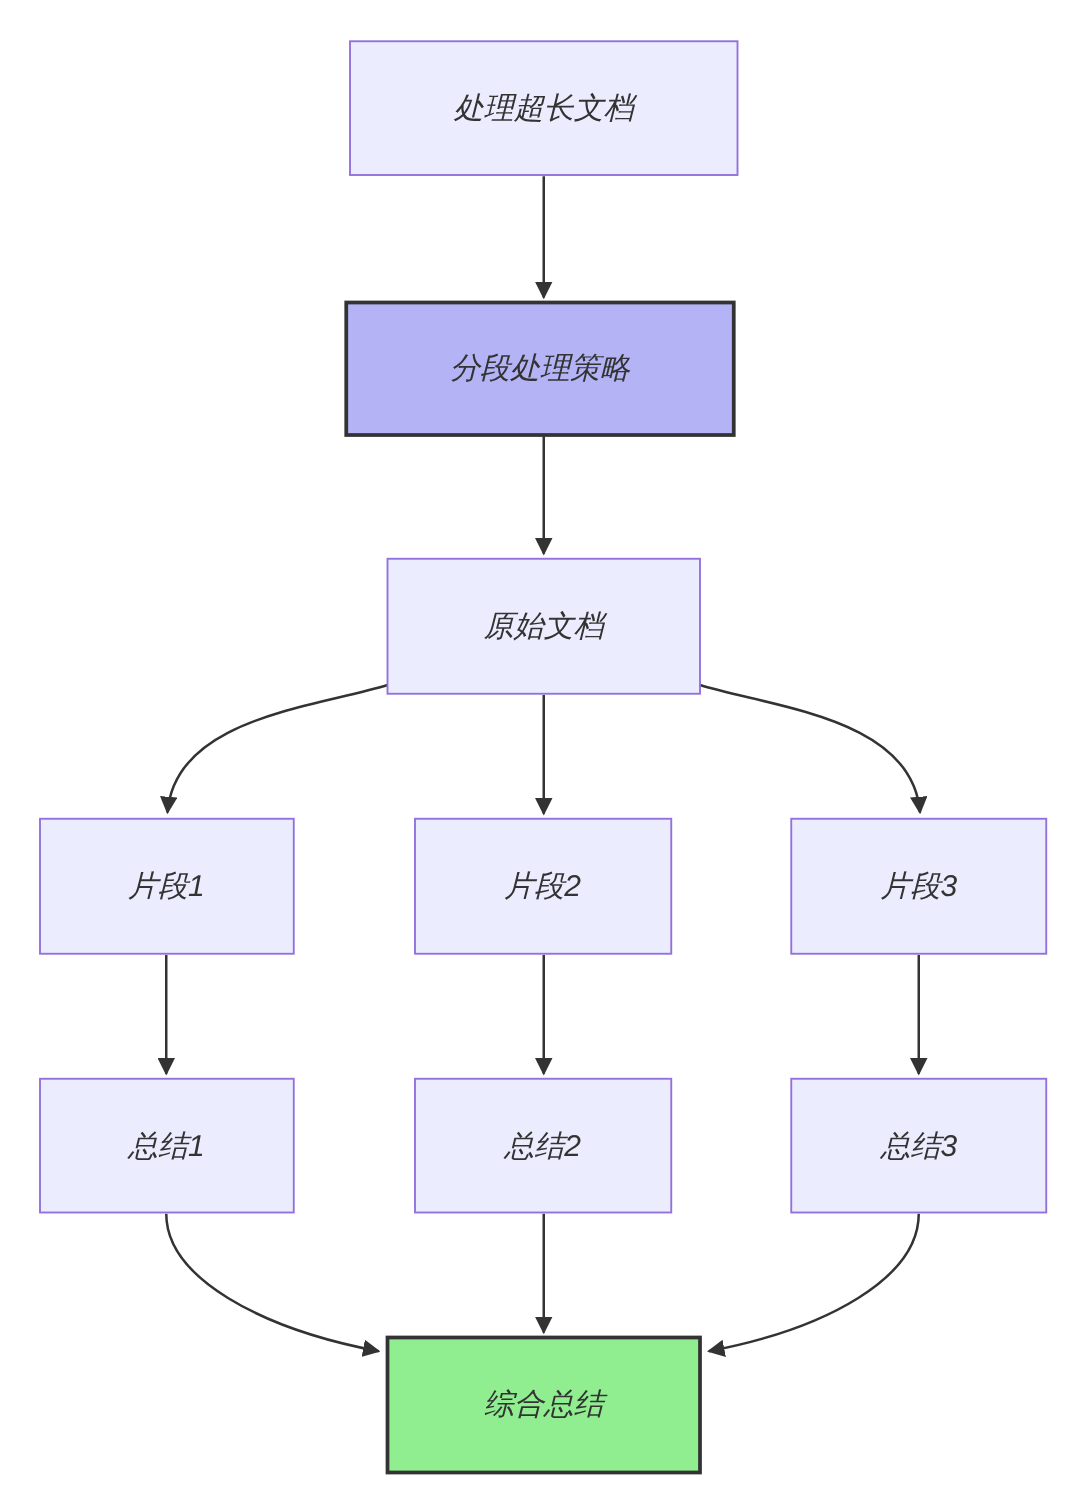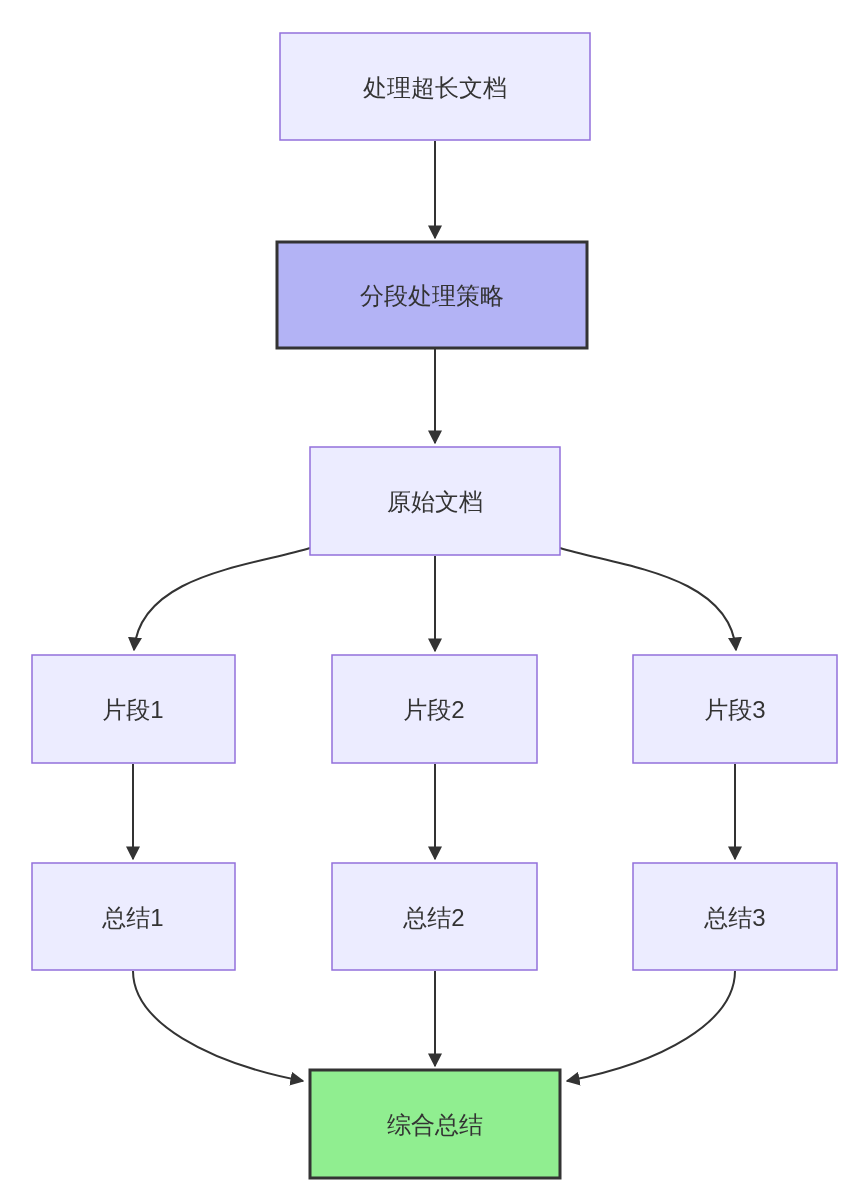--- a/index.html
+++ b/index.html
@@ -7,20 +7,21 @@
     padding: 0;
     background: #ffffff;
   }
   .canvas {
     position: relative;
     width: 852px;
     height: 1196px;
     background: #ffffff;
     overflow: hidden;
     font-family: "Liberation Sans", sans-serif;
+    font-style: italic;
   }
   svg.flowchart {
     position: absolute;
     left: 0;
     top: 0;
     width: 852px;
     height: 1196px;
   }
   .node-label {
     font-family: "Liberation Sans", sans-serif;

